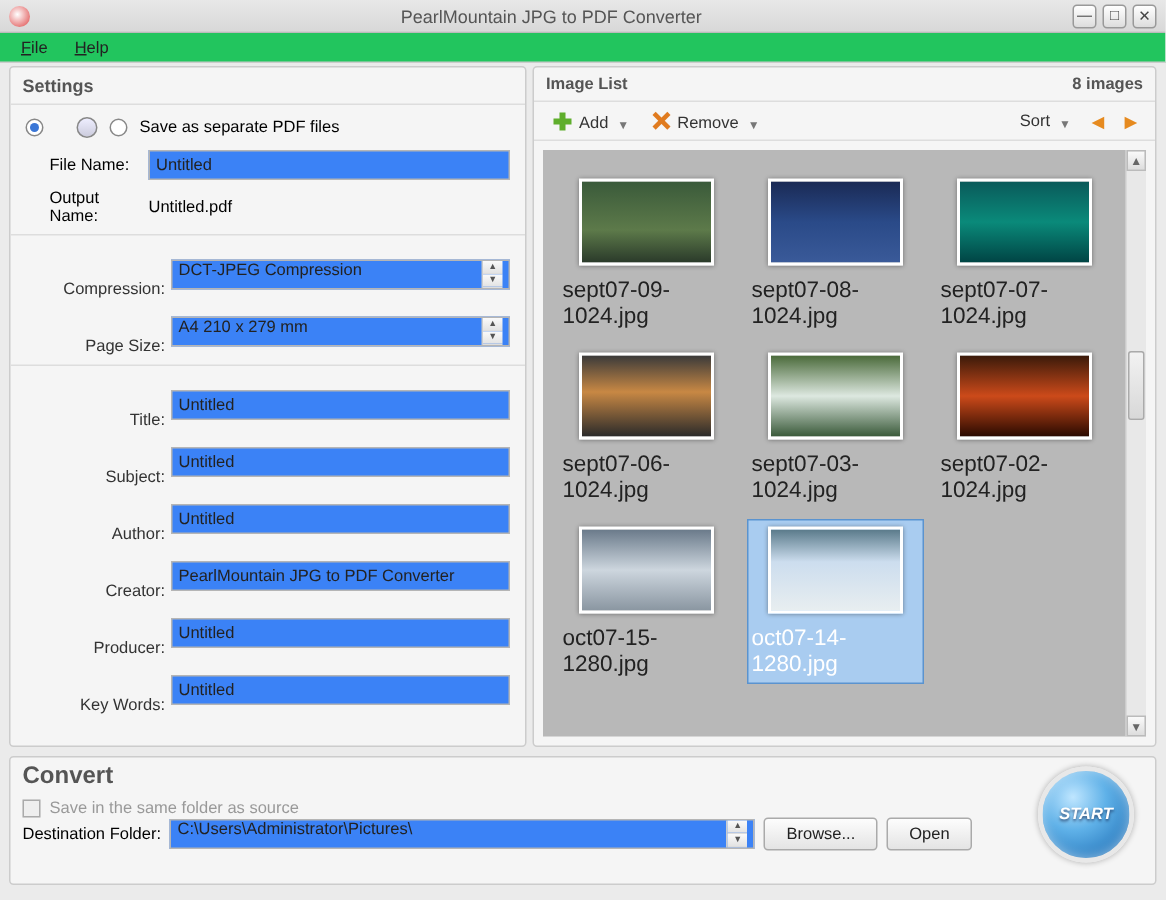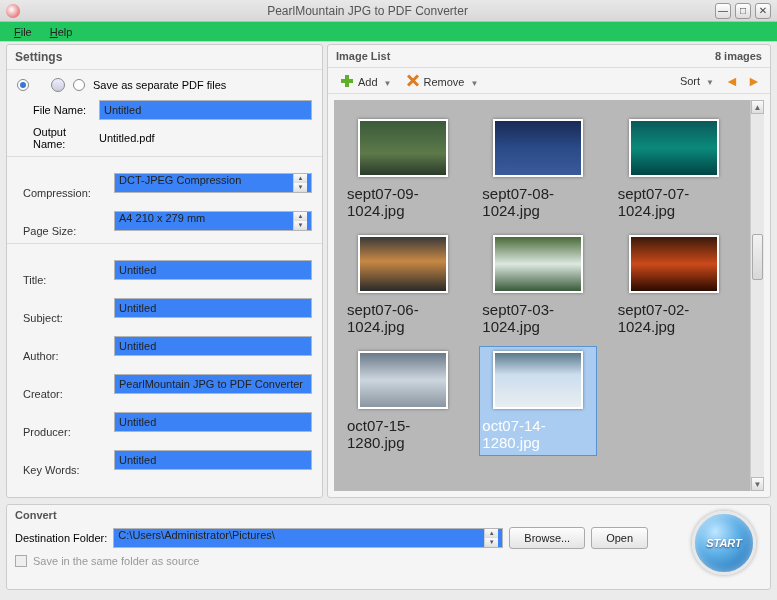--- a/index.html
+++ b/index.html
@@ -7,29 +7,29 @@
 .titlebar { height: 22px; background: linear-gradient(#e8e8e8,#d8d8d8); display: flex; align-items: center; border-bottom: 1px solid #bbb; }
 .titlebar-icon { width: 14px; height: 14px; margin-left: 6px; border-radius: 50%; background: radial-gradient(circle at 40% 40%, #fff, #d44); }
 .titlebar-title { flex: 1; text-align: center; color: #555; font-size: 12px; }
 .win-btns { display: flex; gap: 4px; margin-right: 6px; }
 .win-btn { width: 16px; height: 16px; border: 1px solid #999; border-radius: 3px; background: linear-gradient(#fff,#ddd); display: flex; align-items: center; justify-content: center; font-size: 10px; color: #444; cursor: pointer; }
 .menubar { height: 20px; background: #22c55e; border-bottom: 1px solid #ccc; display: flex; align-items: center; padding-left: 6px; gap: 2px; }
 .menu-item { padding: 2px 8px; color: #222; cursor: pointer; }
 .menu-item u { text-decoration: underline; }
 .main { display: flex; height: 458px; padding: 2px 6px 0 6px; gap: 4px; }
 .panel { background: #f5f5f5; border: 1px solid #ccc; border-radius: 3px; }
-.settings { width: 317px; height: 454px; display: flex; flex-direction: column; }
+.settings { width: 345px; height: 454px; display: flex; flex-direction: column; }
 .panel-header { font-weight: bold; font-size: 12px; color: #555; padding: 5px 8px; border-bottom: 1px solid #ddd; display: flex; justify-content: space-between; }
 .settings-body { padding: 8px 10px; }
 .radio-row { display: flex; align-items: center; gap: 8px; margin-bottom: 8px; }
 .radio { width: 12px; height: 12px; border: 1px solid #888; border-radius: 50%; background: #fff; display: inline-flex; align-items: center; justify-content: center; }
 .radio.checked::after { content: ""; width: 6px; height: 6px; border-radius: 50%; background: #3a76d6; }
 .radio-off-icon { width: 14px; height: 14px; border: 1px solid #888; border-radius: 50%; background: linear-gradient(#eef,#ccd); display: inline-block; }
 .form-row { display: flex; align-items: center; margin-bottom: 6px; gap: 4px; }
-.form-label { width: 93px; text-align: left; padding-left: 6px; color: #333; margin-top: 20px; }
+.form-label { width: 93px; text-align: right; padding-left: 6px; color: #333; margin-top: 20px; }
 .form-label-first { width: 78px; padding-left: 16px; }
 input.txt, .combo { flex: 1; height: 20px; border: 1px solid #b5b5b5; background: #3b82f6; padding: 0 4px; color: #222; }
 .combo { display: flex; justify-content: space-between; }
 .spinner { width: 14px; display: flex; flex-direction: column; border-left: 1px solid #ccc; height: 18px; }
 .spinner div { flex: 1; background: linear-gradient(#fafafa,#e3e3e3); display: flex; align-items: center; justify-content: center; font-size: 6px; color: #555; border-bottom: 1px solid #ddd; }
 .hr { height: 1px; background: #ddd; margin: 4px -10px 10px -10px; }
 .imagelist { flex: 1; height: 454px; display: flex; flex-direction: column; }
 .il-toolbar { height: 26px; background: #f5f5f5; border-bottom: 1px solid #ddd; display: flex; align-items: center; padding: 0 8px; gap: 6px; }
 .tb-btn { display: flex; align-items: flex-end; gap: 4px; padding: 2px 4px; cursor: pointer; color: #333; }
 .plus-icon { width: 14px; height: 14px; display: inline-block; position: relative; }
@@ -48,21 +48,21 @@
 .thumb { display: flex; flex-direction: column; align-items: center; width: 118px; cursor: pointer; padding: 4px 2px; border: 1px solid transparent; }
 .thumb.selected { background: #a9ccf0; border: 1px solid #5a93cf; }
 .thumb-img { width: 90px; height: 58px; border: 2px solid #fff; box-shadow: 0 0 3px rgba(0,0,0,.4); background: #456; }
 .thumb-label { margin-top: 8px; color: #222; font-size: 15px; }
 .thumb.selected .thumb-label { color: #fff; }
 .scrollbar { width: 14px; background: #e8e8e8; border-left: 1px solid #ccc; display: flex; flex-direction: column; }
 .sb-btn { height: 14px; background: linear-gradient(#fafafa,#ddd); border: 1px solid #bbb; display: flex; align-items: center; justify-content: center; font-size: 8px; color: #666; }
 .sb-track { flex: 1; position: relative; }
 .sb-thumb { position: absolute; left: 1px; right: 1px; top: 120px; height: 46px; background: linear-gradient(#f2f2f2,#d8d8d8); border: 1px solid #aaa; border-radius: 2px; }
 .convert { margin: 4px 6px 0 6px; border: 1px solid #ccc; border-radius: 3px; background: #f5f5f5; padding: 4px 8px 6px 8px; position: relative; height: 86px; }
-.convert-title { font-weight: bold; color: #555; font-size: 11px; margin-bottom: 6px; }
+.convert-title { font-weight: bold; color: #555; font-size: 16px; margin-bottom: 6px; }
 .convert-row { display: flex; align-items: center; gap: 6px; }
 .convert-row .combo { flex: 0 0 390px; }
 .btn { height: 22px; padding: 0 14px; border: 1px solid #aaa; border-radius: 3px; background: linear-gradient(#fdfdfd,#e4e4e4); cursor: pointer; color: #222; display: inline-flex; align-items: center; }
 .chk { width: 12px; height: 12px; border: 1px solid #aaa; background: #eee; display: inline-block; }
 .start-btn { position: absolute; right: 14px; top: 6px; width: 64px; height: 64px; border-radius: 50%; background: radial-gradient(circle at 35% 30%, #bfe6ff 0%, #5fb1e8 40%, #2b7cc0 80%); border: 3px solid #e8e8e8; box-shadow: 0 0 4px rgba(0,0,0,.3), inset 0 0 8px rgba(255,255,255,.5); display: flex; align-items: center; justify-content: center; color: #fff; font-weight: bold; font-style: italic; font-size: 13px; text-shadow: 0 1px 2px rgba(0,0,40,.6); cursor: pointer; }
 .muted { color: #999; }
 .t1 { background: linear-gradient(#3a5a3a,#5d7a4a 60%,#2a3a2a); }
 .t2 { background: linear-gradient(#1a2a55,#2a4a88 50%,#3a5a99); }
 .t3 { background: linear-gradient(#0a5a5a,#0a8a7a 50%,#044); }
 .t4 { background: linear-gradient(#3a3a3a,#c88844 45%,#2a2a2a); }
@@ -222,32 +222,32 @@
             <div class="sb-thumb"></div>
           </div>
         <div class="sb-btn">▼</div>
       </div>
     </div>
   </div>
 </div>
 
 <div class="convert">
   <div class="convert-title">Convert</div>
+  <div class="convert-row" style="margin-top:6px">
+    <span class="chk"></span>
+    <span class="muted">Save in the same folder as source</span>
+  </div>
   <div class="convert-row">
     <span>Destination Folder:</span>
     <div class="combo" style="flex:0 0 390px">
       <span>C:\Users\Administrator\Pictures\</span>
       <div class="spinner">
           <div>▲</div>
           <div>▼</div>
         </div>
     </div>
     <button class="btn">Browse...</button>
     <button class="btn">Open</button>
   </div>
-  <div class="convert-row" style="margin-top:6px">
-    <span class="chk"></span>
-    <span class="muted">Save in the same folder as source</span>
-  </div>
   <div class="start-btn">
       <span>START</span>
     </div>
 </div>
 
 </body></html>

